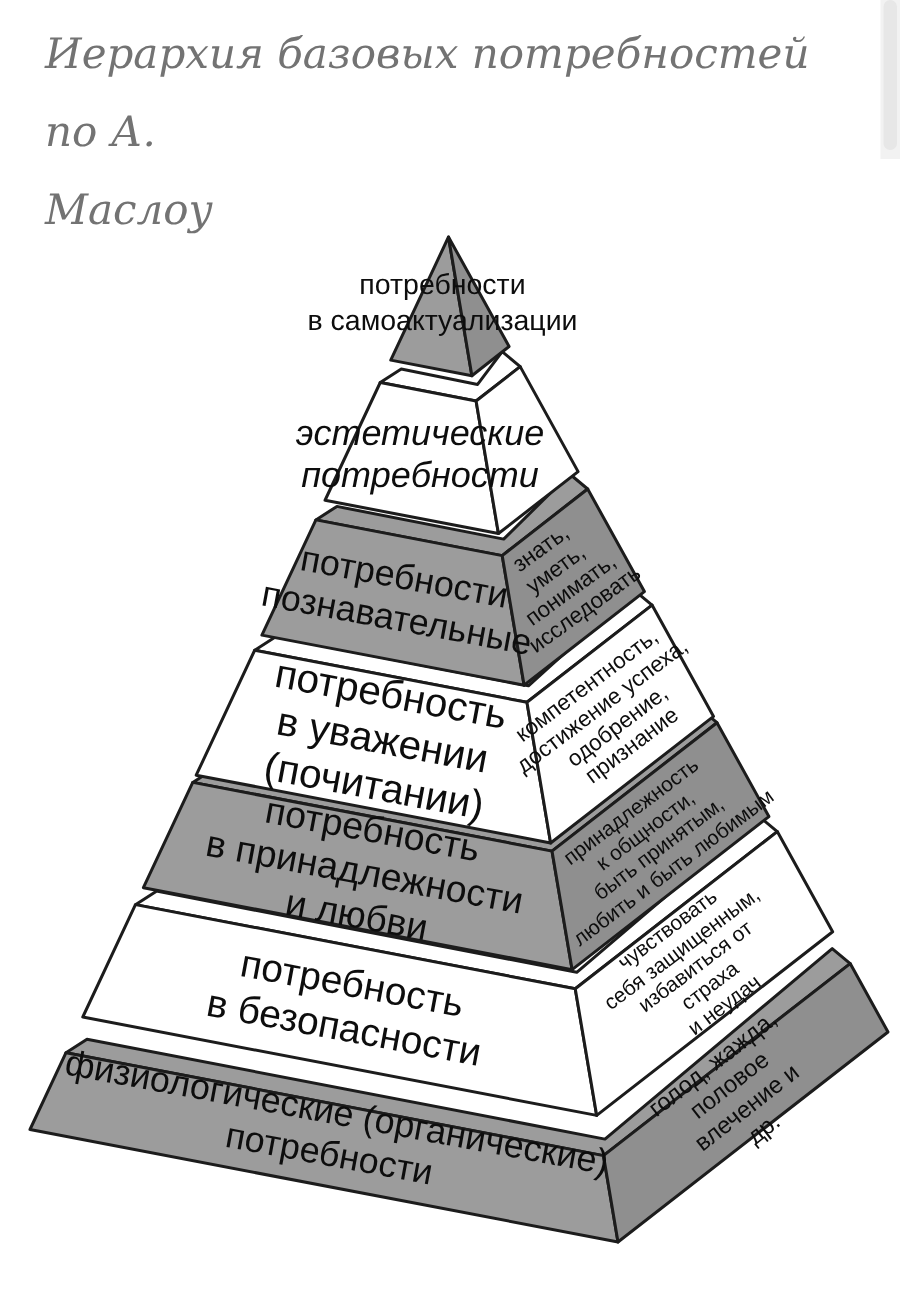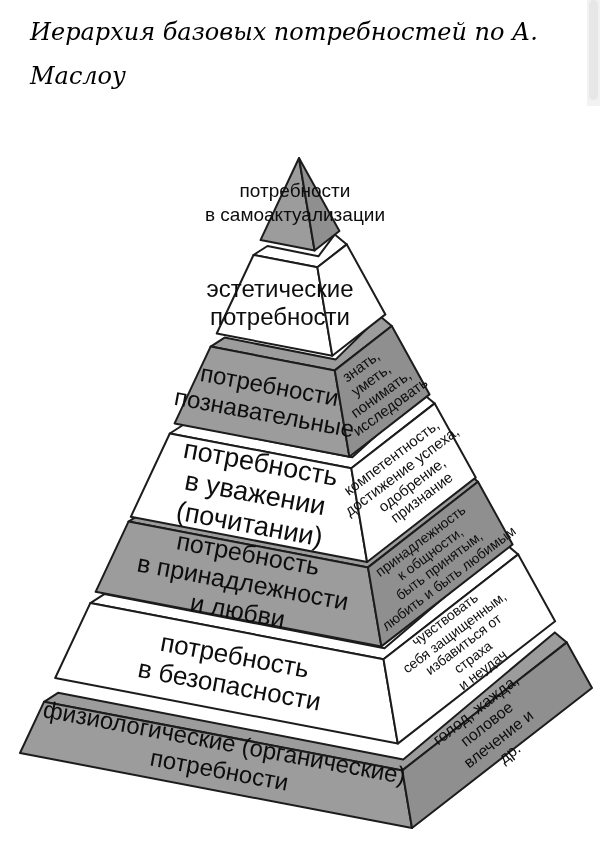--- a/index.html
+++ b/index.html
@@ -1,32 +1,32 @@
 <!DOCTYPE html>
 <html><head>
 <meta charset="utf-8">
 <style>
   html,body{margin:0;padding:0;background:#ffffff;}
   .page{position:relative;width:600px;height:868px;background:#ffffff;overflow:hidden;
         font-family:"Liberation Sans", sans-serif;}
   .title{position:absolute;left:30px;top:10px;width:545px;
          font-family:"DejaVu Serif","Liberation Serif",serif;
-         font-style:italic;font-size:24px;line-height:1.85;color:#000000;
+         font-style:italic;font-size:28px;line-height:1.85;color:#737373;
          white-space:pre-line;}
   .scrollbar{position:absolute;right:0;top:0;width:13px;height:106px;background:#f2f2f2;}
   .scroll-thumb{position:absolute;right:2px;top:0;width:9px;height:100px;background:#e7e7e7;border-radius:5px;}
   svg.pyr{position:absolute;left:0;top:0;}
   svg.pyr polygon{stroke:#1c1c1c;stroke-width:2;stroke-linejoin:round;}
   .f-gray{fill:#9c9c9c;}
   .f-gray-side{fill:#8f8f8f;}
   .f-white{fill:#ffffff;}
   .lbl{position:absolute;color:#0d0d0d;text-align:center;white-space:pre-line;
        transform-origin:center center;line-height:1.15;}
   .b1{font-size:19px;line-height:1.25;}
-  .b2{font-size:24px;}
+  .b2{font-size:24px;font-style:italic;}
   .b3f{font-size:24px;}
   .b4f{font-size:27px;}
   .b5f{font-size:25px;}
   .b6f{font-size:26px;}
   .b7f{font-size:24px;}
   .b3s{font-size:15px;line-height:1.12;}
   .b4s{font-size:15px;line-height:1.12;}
   .b5s{font-size:14px;line-height:1.12;}
   .b6s{font-size:14px;line-height:1.12;}
   .b7s{font-size:16px;line-height:1.15;}

